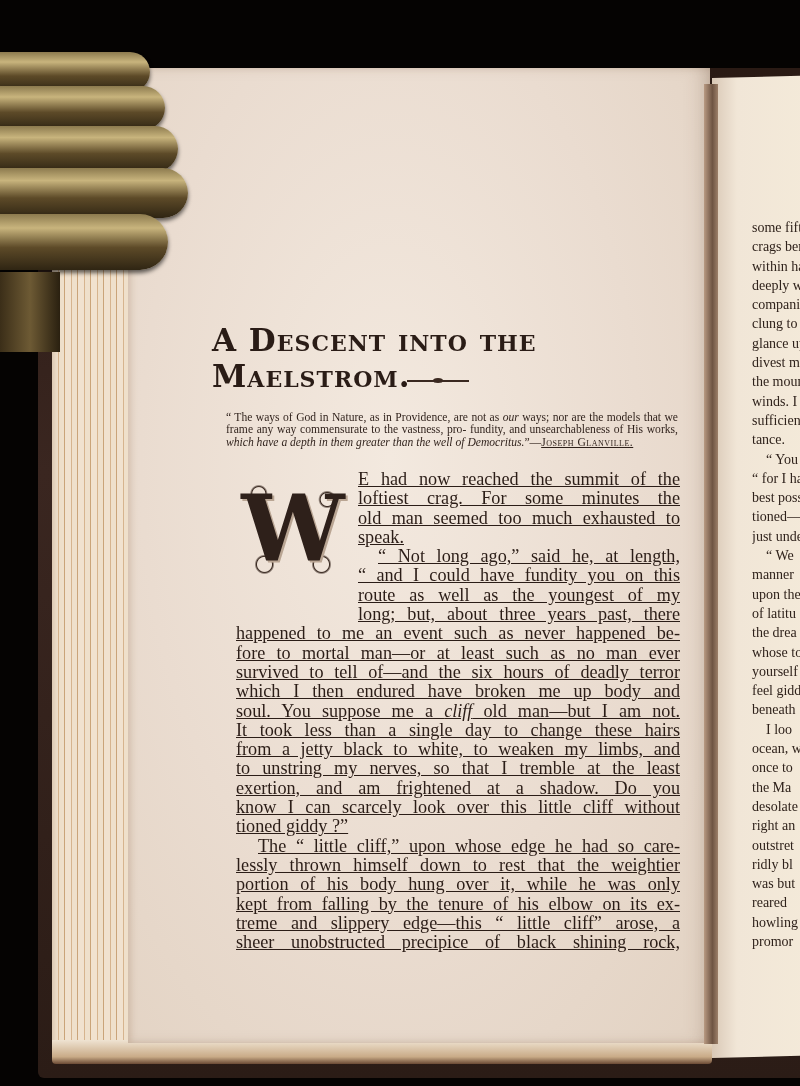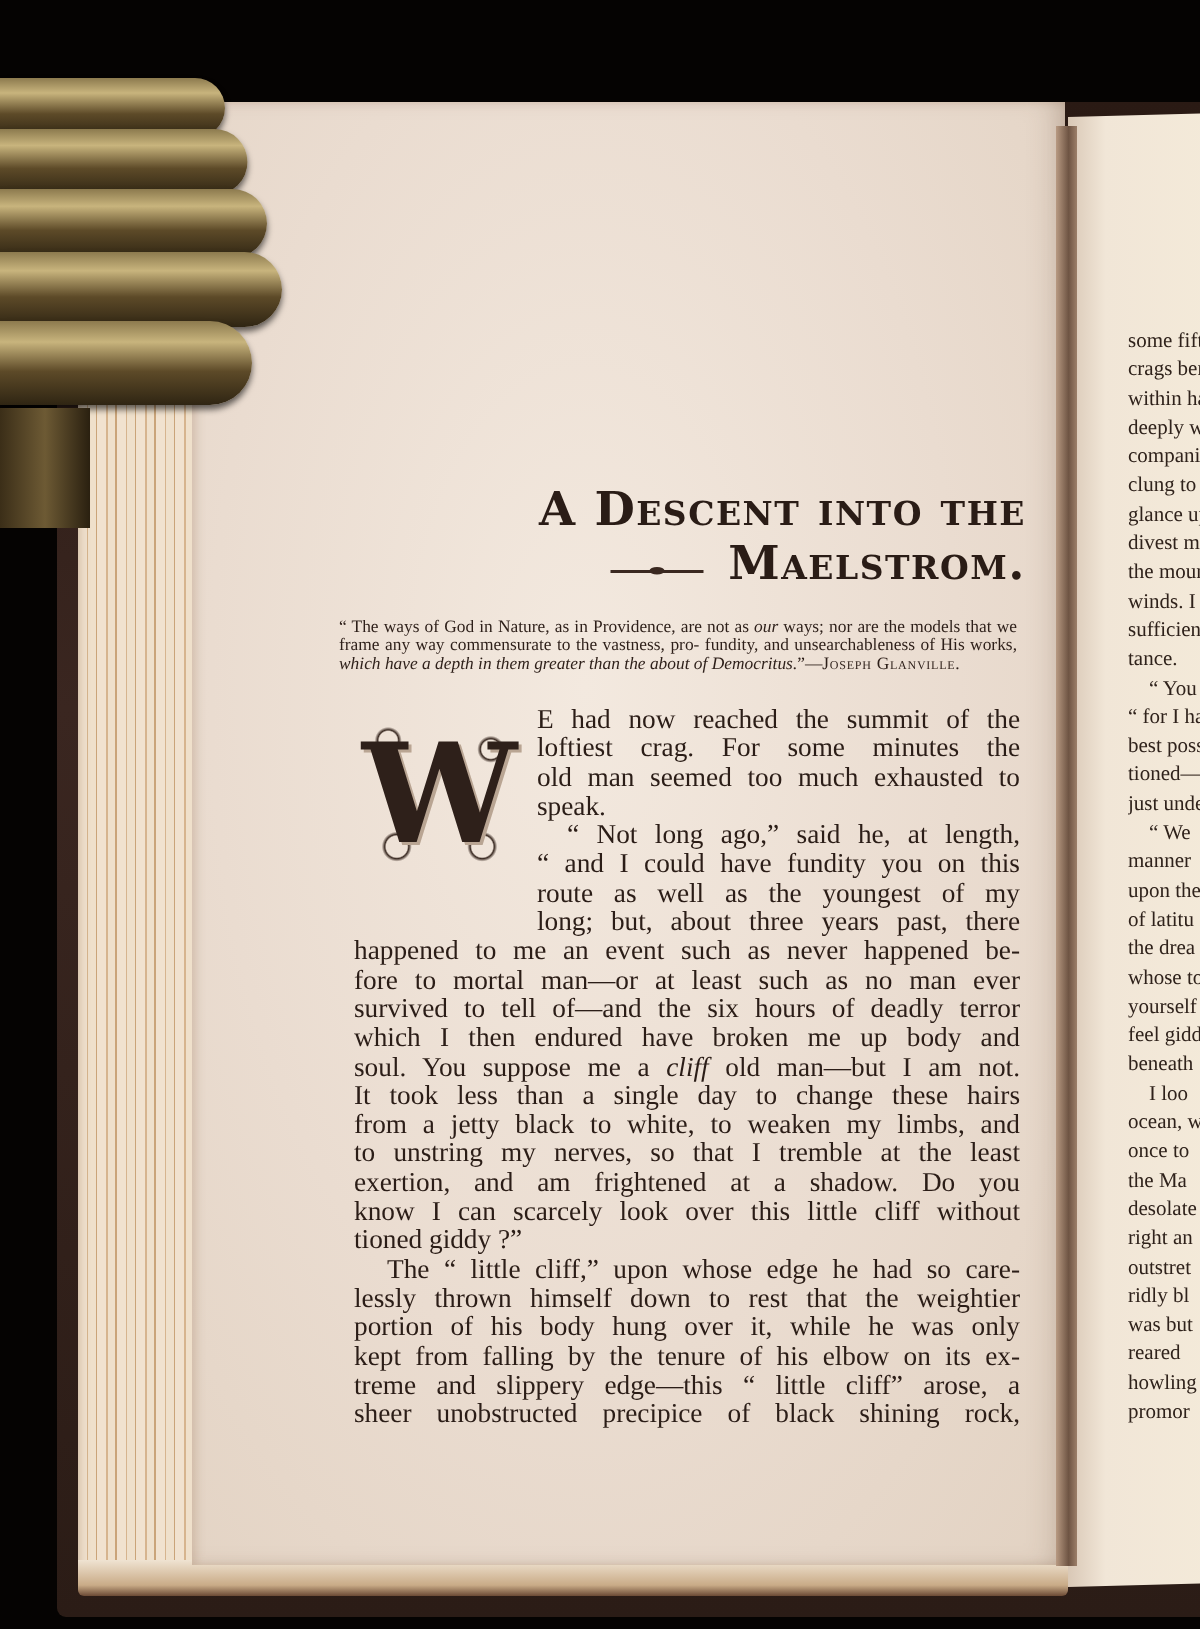--- a/index.html
+++ b/index.html
@@ -60,59 +60,59 @@
     background:linear-gradient(180deg,#8c7a4e 0%,#c8b47d 25%,#5d4a28 60%,#2f2513 100%);
     box-shadow: 0 3px 4px rgba(0,0,0,.6);
   }
   .bookend .post {
     position:absolute; left:0; top:220px; width:60px; height:80px;
     background:linear-gradient(90deg,#3b2e18,#6d5a34,#2a2010);
   }
 
   
   .title {
-    position:absolute; left:212px; top:322px; width:472px; text-align:right;
+    position:absolute; left:212px; top:322px; width:472px; text-align:left;
     font-family:"DejaVu Serif", serif; font-weight:bold;
     font-size:31px; letter-spacing:1px; color:#2a1c16;
     font-variant:small-caps;
   }
   .ornament-rule {
     position:absolute; left:407px; top:380px; width:62px; height:2px;
     background:#3a2820;
   }
   .ornament-rule::after {
     content:""; position:absolute; left:26px; top:-2px; width:10px; height:5px;
     background:#3a2820; border-radius:50%;
   }
 
   .epigraph {
     position:absolute; left:226px; top:412px; width:452px;
     font-size:11.6px; line-height:12.4px; color:#2d1f19; text-align:justify;
   }
   .epigraph .it { font-style:italic; }
-  .epigraph .sc { font-variant:small-caps; letter-spacing:.5px; }
+  .epigraph .sc { font-variant:small-caps; letter-spacing:.5px;text-decoration:underline; }
 
   .dropcap {
     position:absolute; left:236px; top:470px; width:114px; height:118px;
     display:flex; align-items:center; justify-content:center;
     background:
       radial-gradient(circle at 20% 20%, transparent 6px, #3a2a22 7px, transparent 9px),
       radial-gradient(circle at 80% 25%, transparent 6px, #3a2a22 7px, transparent 9px),
       radial-gradient(circle at 25% 80%, transparent 7px, #3a2a22 8px, transparent 10px),
       radial-gradient(circle at 75% 80%, transparent 7px, #3a2a22 8px, transparent 10px);
   }
   .dropcap span {
     font-family:"DejaVu Serif", serif; font-weight:bold; font-size:92px;
     color:#2e201a; line-height:1;
     text-shadow: 2px 2px 0 #b9a593;
   }
 
   .body-text {
     position:absolute; left:236px; top:470px; width:444px;
-    font-size:18.2px; line-height:19.3px; color:#2b1d17; text-align:justify;
+    font-size:18.2px; line-height:19.3px; color:#2b1d17; text-align:justify;text-decoration:underline;
   }
   .body-text .line { display:block; white-space:nowrap; text-align-last:justify; }
   .body-text .line.indent-cap { padding-left:122px; }
   .body-text .line.para { padding-left:22px; }
   .body-text .line.last { text-align-last:left; }
   .body-text em { font-style:italic; }
 
   .right-text {
     position:absolute; left:752px; top:218px; width:60px; overflow:hidden;
     font-size:14px; line-height:19.3px; color:#2f221b;
@@ -140,21 +140,21 @@
     <div class="post"></div>
   </div>
 
   <div class="title">A Descent into the Maelstrom.</div>
   <div class="ornament-rule"></div>
 
   <div class="epigraph">
     <span>“ The ways of God in Nature, as in Providence, are not as </span><span class="it">our</span><span> ways; nor</span>
     <span>are the models that we frame any way commensurate to the vastness, pro-</span>
     <span>fundity, and unsearchableness of His works, </span><span class="it">which have a depth in them</span>
-    <span class="it">greater than the about of Democritus.</span><span>”—</span><span class="sc">Joseph Glanville.</span>
+    <span class="it">greater than the well of Democritus.</span><span>”—</span><span class="sc">Joseph Glanville.</span>
   </div>
 
   <div class="dropcap">
     <span>W</span>
   </div>
 
   <div class="body-text">
     <span class="line indent-cap">E had now reached the summit of the</span>
     <span class="line indent-cap">loftiest crag.  For some minutes the</span>
     <span class="line indent-cap">old man seemed too much exhausted to</span>

